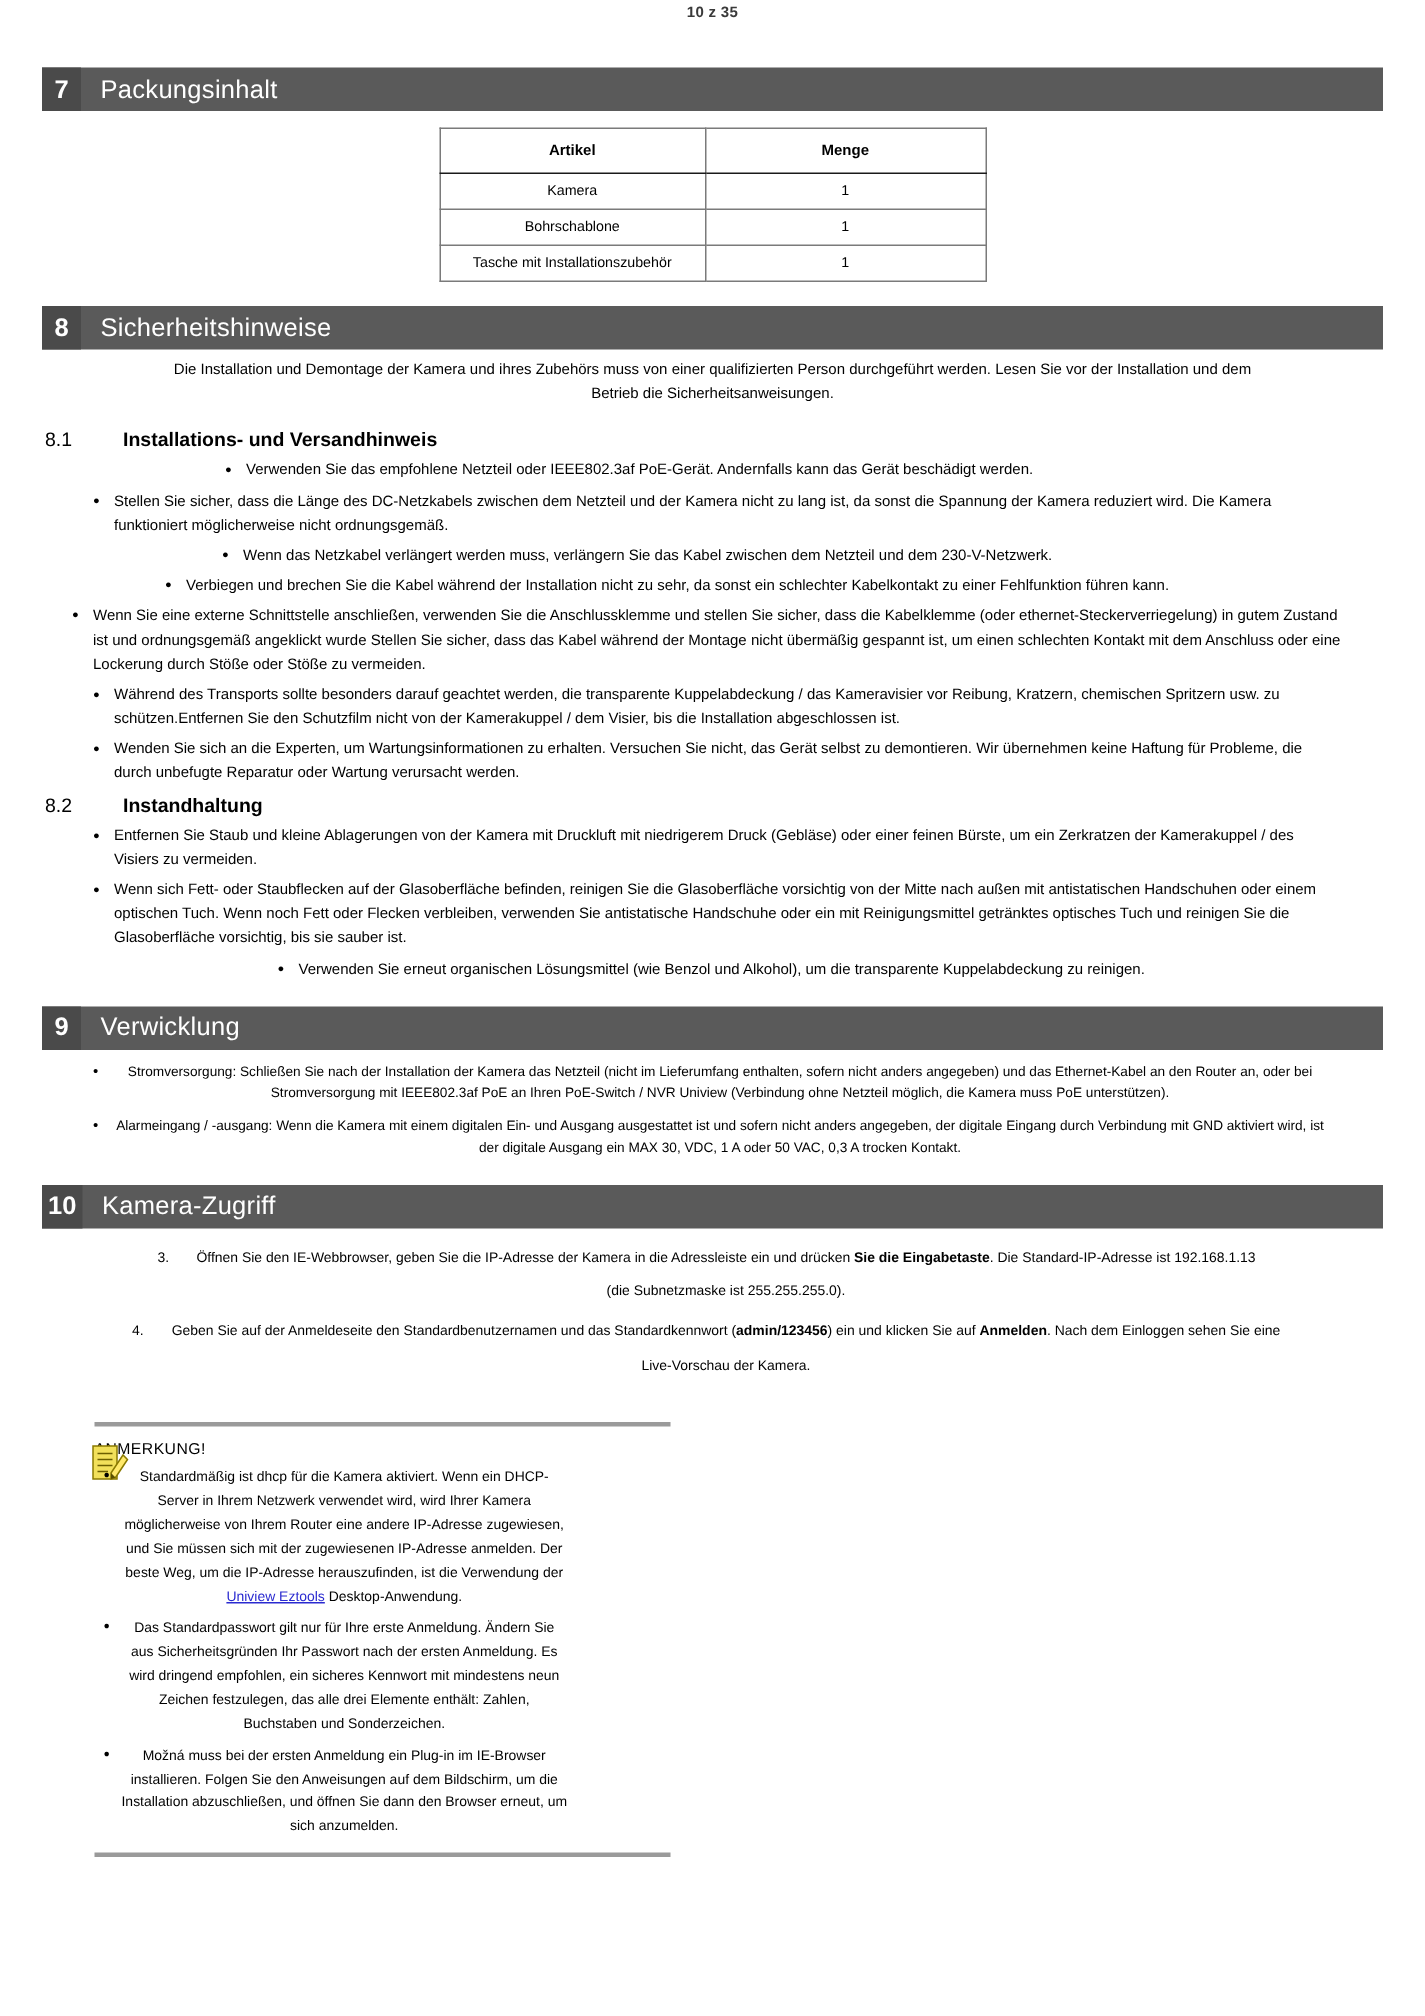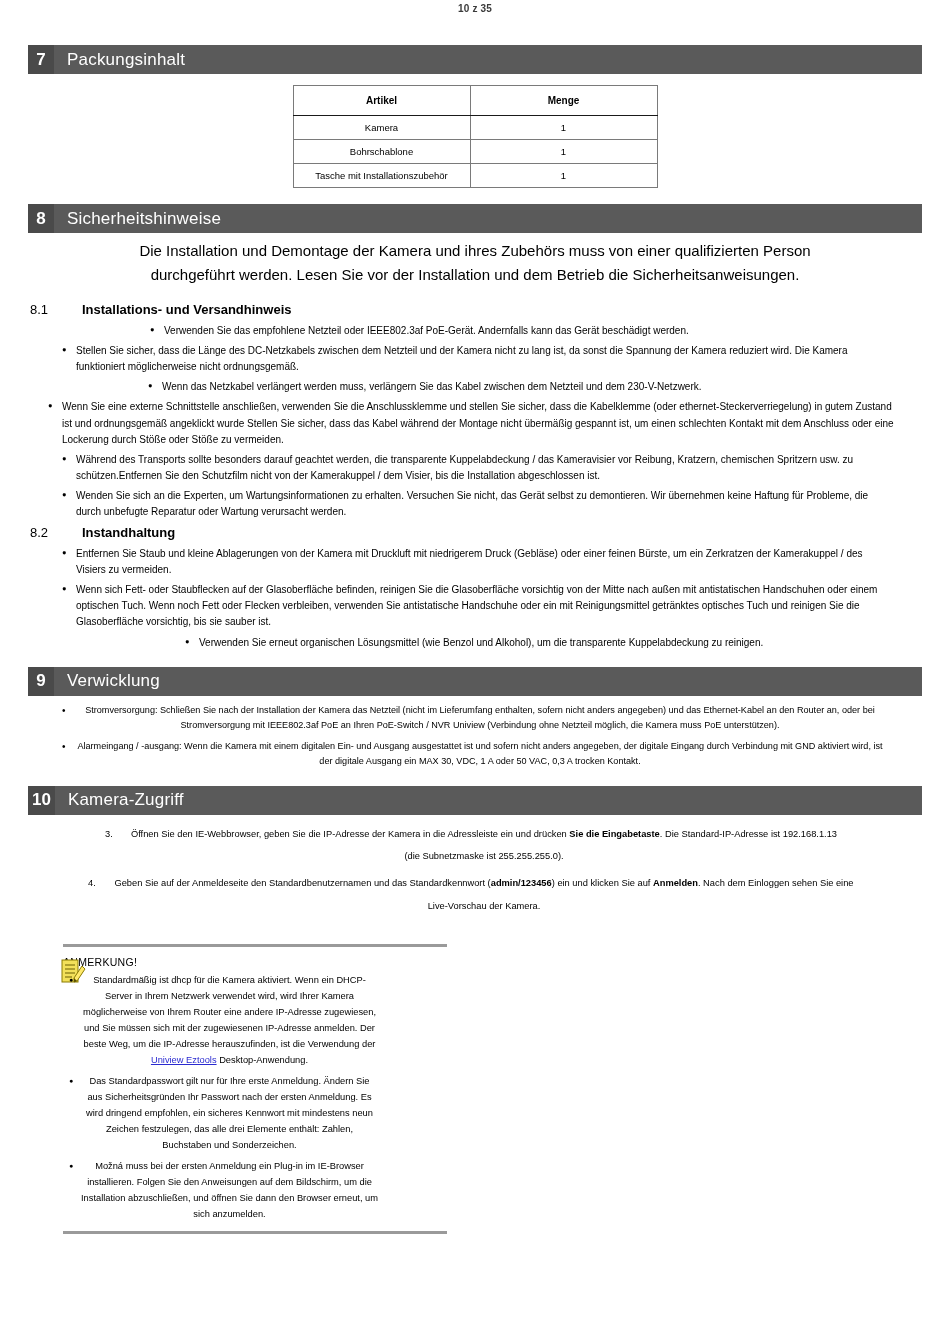--- a/index.html
+++ b/index.html
@@ -74,21 +74,21 @@
     width: 52px;
     font-weight: normal;
   }
   .subhead .sh-txt {
     font-weight: bold;
   }
 
   
   .para {
     text-align: center;
-    font-size: 15px;
+    font-size: 10px;
     line-height: 1.62;
     margin: 6px 100px 6px 100px;
   }
 
   
   ul.blist {
     list-style: none;
     margin: 4px 0;
     padding: 0;
   }
@@ -312,20 +312,21 @@
 
   <div class="subhead">
     <span class="sh-num">8.1</span>
     <span class="sh-txt">Installations- und Versandhinweis</span>
   </div>
 
   <ul class="blist">
     <li style="margin-left:150px;margin-right:150px">Verwenden Sie das empfohlene Netzteil oder IEEE802.3af PoE-Gerät. Andernfalls kann das Gerät beschädigt werden.</li>
     <li style="margin-left:62px;margin-right:62px">Stellen Sie sicher, dass die Länge des DC-Netzkabels zwischen dem Netzteil und der Kamera nicht zu lang ist, da sonst die Spannung der Kamera  reduziert wird.    Die Kamera funktioniert möglicherweise nicht ordnungsgemäß.</li>
     <li style="margin-left:148px;margin-right:148px">Wenn das Netzkabel verlängert werden muss, verlängern Sie das Kabel zwischen dem Netzteil und dem 230-V-Netzwerk.</li>
+    <li style="margin-left:110px;margin-right:110px">Verbiegen und brechen Sie die Kabel während der Installation nicht zu sehr, da sonst ein schlechter Kabelkontakt zu einer Fehlfunktion führen kann.</li>
     <li style="margin-left:48px;margin-right:48px">Wenn Sie eine externe Schnittstelle anschließen, verwenden Sie die Anschlussklemme und stellen Sie sicher, dass die Kabelklemme (oder   ethernet-Steckerverriegelung) in gutem Zustand ist und ordnungsgemäß angeklickt wurde Stellen Sie sicher, dass das Kabel während der Montage nicht übermäßig  gespannt ist, um einen schlechten Kontakt mit dem Anschluss oder eine Lockerung durch Stöße oder Stöße zu vermeiden.</li>
     <li style="margin-left:62px;margin-right:62px">Während des Transports  sollte besonders darauf geachtet werden, die transparente Kuppelabdeckung / das Kameravisier vor Reibung, Kratzern, chemischen Spritzern usw. zu schützen.Entfernen Sie den Schutzfilm nicht von der Kamerakuppel / dem Visier, bis die Installation abgeschlossen ist.</li>
     <li style="margin-left:62px;margin-right:62px">Wenden Sie sich an die Experten, um Wartungsinformationen zu erhalten.  Versuchen Sie nicht, das Gerät selbst zu demontieren.  Wir übernehmen keine Haftung für Probleme, die durch unbefugte Reparatur oder Wartung verursacht werden.</li>
   </ul>
 
   <div class="subhead" style="margin-top:0">
     <span class="sh-num">8.2</span>
     <span class="sh-txt">Instandhaltung</span>
   </div>
 

